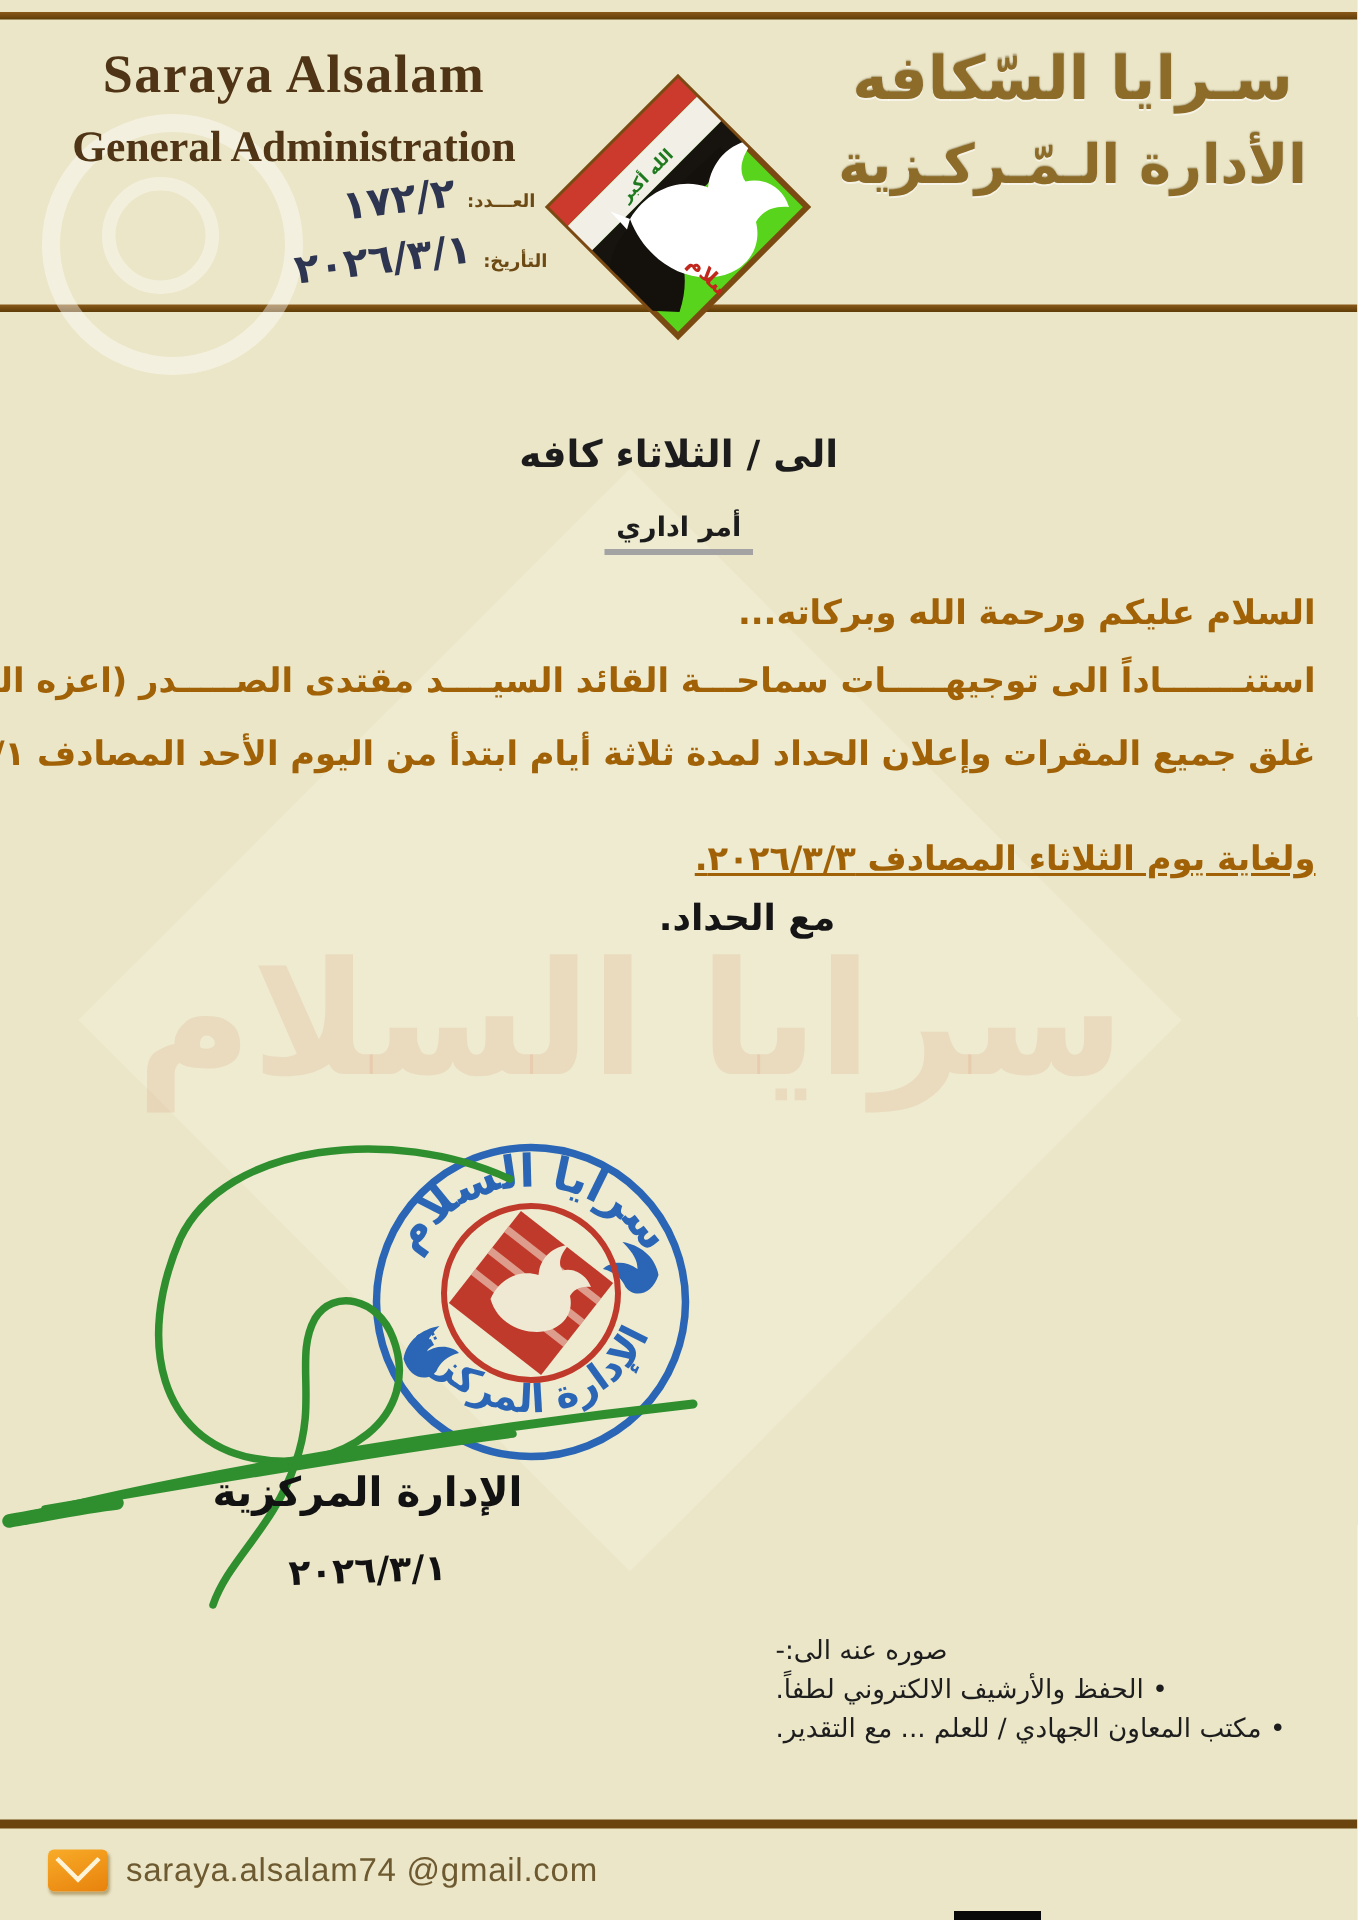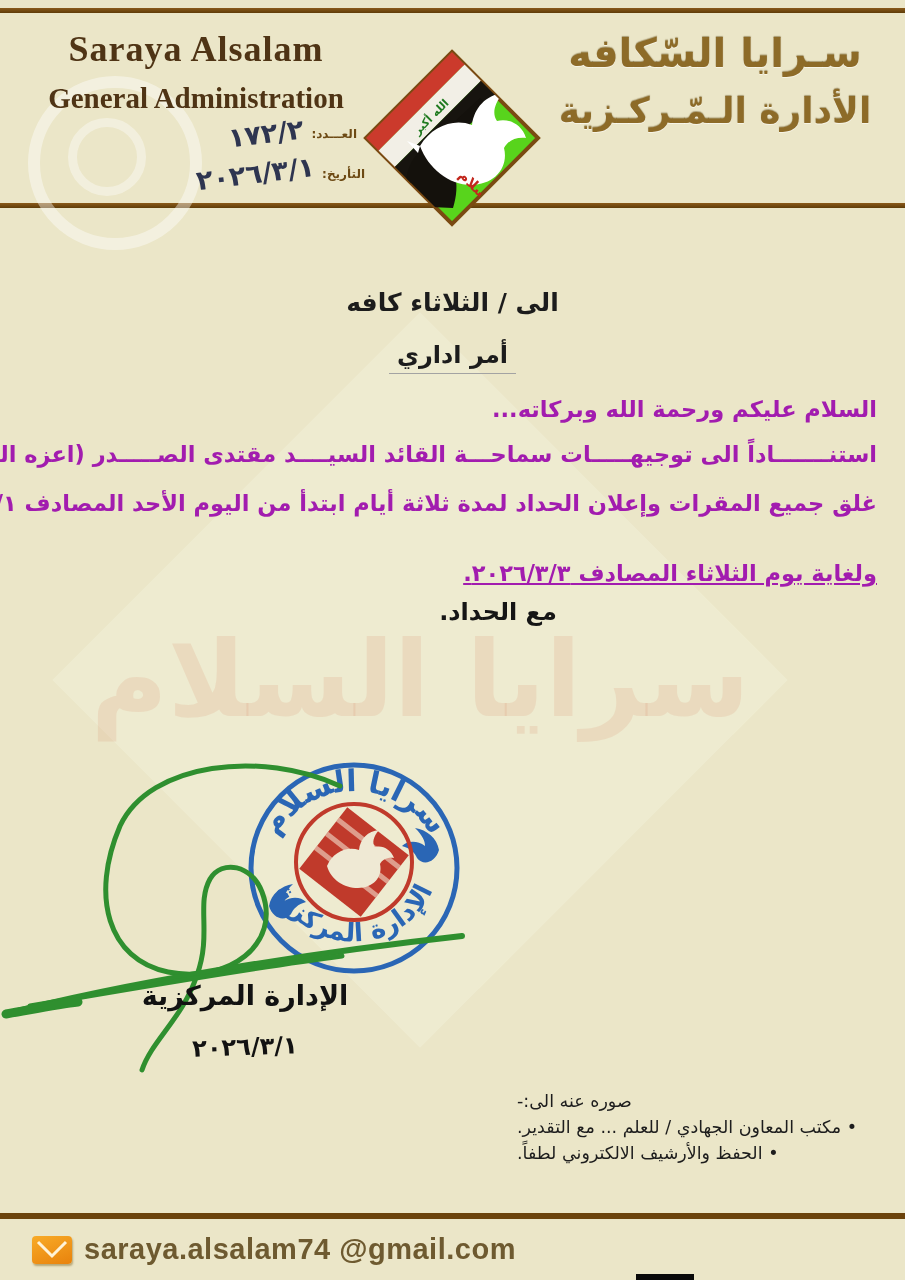--- a/index.html
+++ b/index.html
@@ -41,24 +41,24 @@
     color:#8d6b28;font-weight:bold;
     text-shadow:0 1px 0 rgba(255,255,255,.55),0 -1px 1px rgba(90,67,15,.45);}
   .hdr-ar .l1{font-size:40px;white-space:nowrap;}
   .hdr-ar .l2{font-size:36px;margin-top:14px;white-space:nowrap;}
   .logo{position:absolute;left:362px;top:48px;width:180px;height:180px;z-index:4;}
 
   
   .to-line{position:absolute;top:288px;left:0;right:0;text-align:center;
     font-size:25px;font-weight:bold;color:#1c1c1c;direction:rtl;z-index:2;}
   .subject-wrap{position:absolute;top:341px;left:0;right:0;text-align:center;z-index:2;}
-  .subject{display:inline-block;font-size:24px;font-weight:bold;color:#1c1c1c;direction:rtl;
-    border-bottom:1px solid #a3a3a3;padding:0 8px 4px;}
+  .subject{display:inline-block;font-size:18px;font-weight:bold;color:#1c1c1c;direction:rtl;
+    border-bottom:4px solid #a3a3a3;padding:0 8px 4px;}
   .body-line{position:absolute;right:28px;left:24px;text-align:right;direction:rtl;
-    font-size:22.5px;font-weight:bold;color:#a21caf;white-space:nowrap;z-index:2;}
+    font-size:22.5px;font-weight:bold;color:#a16207;white-space:nowrap;z-index:2;}
   .greeting{top:396px;}
   .bl1{top:441px;}
   .bl2{top:490px;}
   .bl3{top:560px;text-decoration:underline;}
   .closing{position:absolute;top:598px;left:398px;width:200px;text-align:center;direction:rtl;
     font-size:24px;font-weight:bold;color:#151515;z-index:2;}
 
   
   .stamp{position:absolute;left:243px;top:758px;width:222px;height:222px;z-index:4;}
   .sig-svg{position:absolute;left:0;top:758px;width:490px;height:335px;z-index:5;}
@@ -73,21 +73,21 @@
     color:#1d1d1d;font-weight:normal;font-size:17.5px;line-height:26px;}
   .cc .items{padding-right:6px;}
 
   
   .email-row{position:absolute;left:32px;top:1233px;display:flex;align-items:center;gap:12px;z-index:2;}
   .envelope{width:40px;height:28px;border-radius:4px;
     background:linear-gradient(160deg,#f8ab28,#e8820c);
     box-shadow:1px 2px 2px rgba(120,90,20,.45);position:relative;overflow:hidden;}
   .envelope svg{position:absolute;left:0;top:0;}
   .email-text{font-family:"Liberation Sans","DejaVu Sans",sans-serif;
-    font-size:29px;font-weight:bold;color:#6e5a30;letter-spacing:.5px;}
+    font-size:22px;font-weight:normal;color:#6e5a30;letter-spacing:.5px;}
   .black-bar{position:absolute;left:636px;top:1274px;width:58px;height:6px;background:#090909;z-index:7;}
 </style>
 </head>
 <body>
 
 <div class="page">
 
   <div class="wm-circle">
       <div class="inner"></div>
     </div>
@@ -186,22 +186,22 @@
   </svg>
 
   <div class="sig-block">
     <div class="s1">الإدارة المركزية</div>
     <div class="s3">٢٠٢٦/٣/١</div>
   </div>
 
   <div class="cc">
     <div>صوره عنه الى:-</div>
     <div class="items">
+      <div>• الحفظ والأرشيف الالكتروني لطفاً.</div>
       <div>• مكتب المعاون الجهادي / للعلم  ... مع التقدير.</div>
-      <div>• الحفظ والأرشيف الالكتروني لطفاً.</div>
     </div>
   </div>
 
   <div class="email-row">
     <div class="envelope">
       <svg width="40" height="28" viewBox="0 0 40 28">
         <polyline points="6,6 20,20 34,6" fill="none" stroke="#fff3d8" stroke-width="3"></polyline>
       </svg>
     </div>
     <div class="email-text">saraya.alsalam74 @gmail.com</div>

